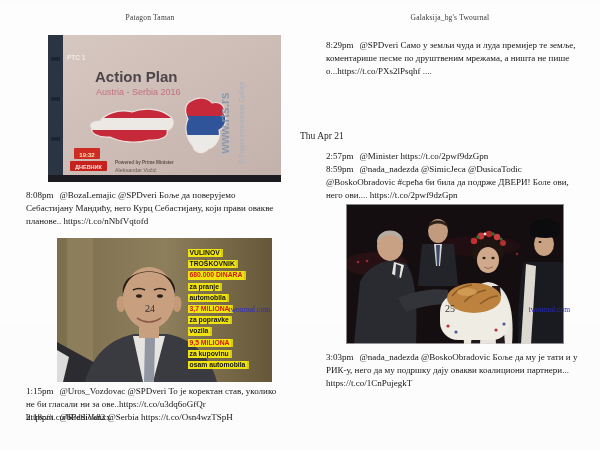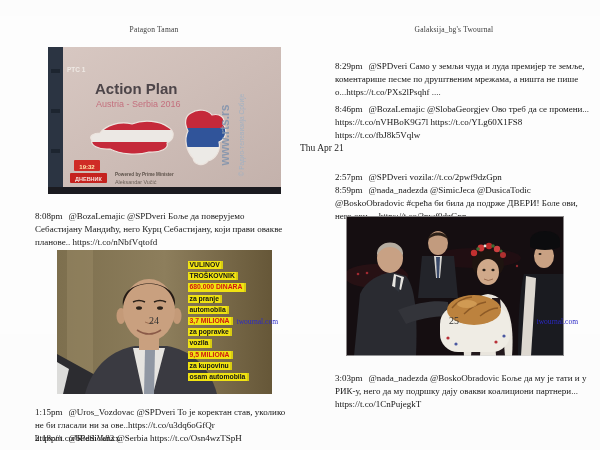--- a/index.html
+++ b/index.html
@@ -1,23 +1,23 @@
 <!DOCTYPE html>
 <html><head>
 <meta charset="utf-8">
 <style>
   html,body{margin:0;padding:0;background:#fcfcfc;}
   .spread{position:relative;width:600px;height:450px;background:#fcfcfc;
           font-family:"Liberation Serif",serif;overflow:hidden;}
-  .page{position:absolute;top:16px;width:300px;height:318px;background:#fdfdfd;padding-left:8px;}
+  .page{position:absolute;top:4px;width:300px;height:318px;background:#fdfdfd;}
   .page-left{left:0;}
   .page-right{left:300px;}
   .page-header{position:absolute;top:9px;left:0;width:100%;text-align:center;
                font-size:7.5px;color:#3a3a3a;letter-spacing:.2px;}
-  .tweet{position:absolute;margin:11px;font-size:9px;line-height:13px;color:#161616;
+  .tweet{position:absolute;margin:2px;font-size:9px;line-height:13px;color:#161616;
          overflow-wrap:break-word;}
   .tweet .time{margin-right:6px;white-space:nowrap;}
   .date-heading{position:absolute;left:0;width:100%;text-align:left;
                 font-size:9.5px;color:#1d1d1d;}
   .page-number{position:absolute;bottom:8px;left:0;width:100%;text-align:center;
                font-size:10px;color:#333;}
   .footer-link{position:absolute;bottom:8px;right:30px;font-size:7.5px;
                color:#2b29c7;text-decoration:none;cursor:pointer;margin-left:32px;}
   .photo{position:absolute;overflow:hidden;}
   .photo svg{display:block;}
@@ -153,28 +153,25 @@
     <div class="page-number">24</div>
     <a class="footer-link">twournal.com</a>
   </div>
 
   <div class="page page-right">
     <div class="page-header">Galaksija_bg's Twournal</div>
 
     <p class="tweet" style="left:24px;top:33px;width:259px">
       <span class="time">8:29pm</span><span>@SPDveri Само у земљи чуда и луда премијер те земље, коментарише песме по друштвеним мрежама, а ништа не пише о...https://t.co/PXs2lPsqhf ....</span>
     </p>
-    <p class="tweet" style="left:24px;top:76px;width:259px">
-      <span class="time">8:46pm</span><span>@BozaLemajic @SlobaGeorgjev Ово треб да се промени... https://t.co/nVHBoK9G7l https://t.co/YLg60X1FS8 https://t.co/fbJ8k5Vqlw</span>
-    </p>
 
     <div class="date-heading" style="top:127px">Thu Apr 21</div>
 
     <p class="tweet" style="left:24px;top:144px;width:259px">
-      <span class="time">2:57pm</span><span>@SPDveri vozila://t.co/2pwf9dzGpn</span>
+      <span class="time">2:57pm</span><span>@Minister https://t.co/2pwf9dzGpn</span>
     </p>
     <p class="tweet" style="left:24px;top:157px;width:259px">
       <span class="time">8:59pm</span><span>@nada_nadezda @SimicJeca @DusicaTodic @BoskoObradovic #срећа би била да подрже ДВЕРИ! Боле ови, него ови.... https://t.co/2pwf9dzGpn</span>
     </p>
 
     <div class="photo" id="img3" style="left:46px">
       <svg width="218" height="140" viewBox="0 0 218 140">
         <rect width="218" height="140" fill="#150e11"></rect>
         <ellipse cx="30" cy="60" rx="32" ry="12" fill="#4a161a" opacity="0.35"></ellipse>
         <ellipse cx="130" cy="42" rx="45" ry="10" fill="#3a1216" opacity="0.3"></ellipse>

